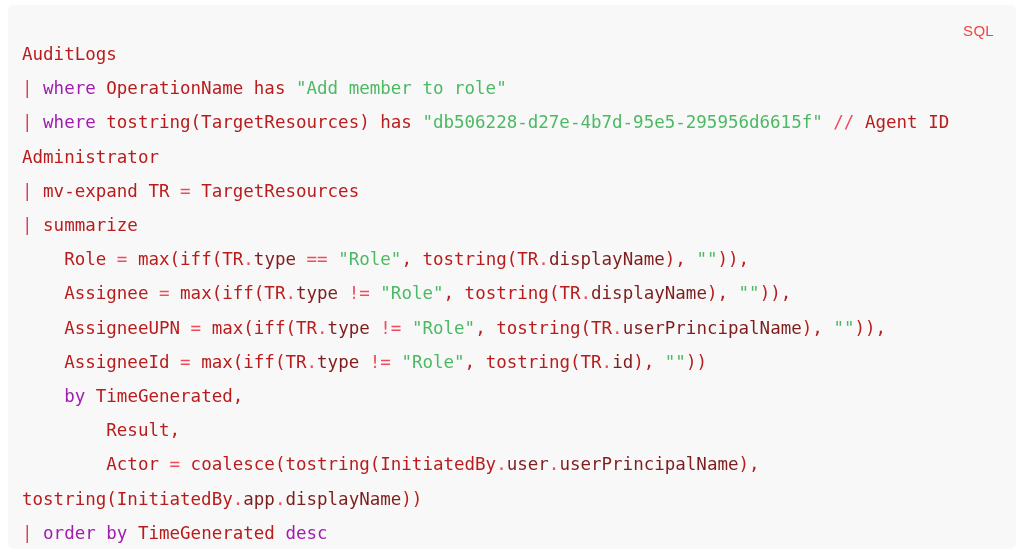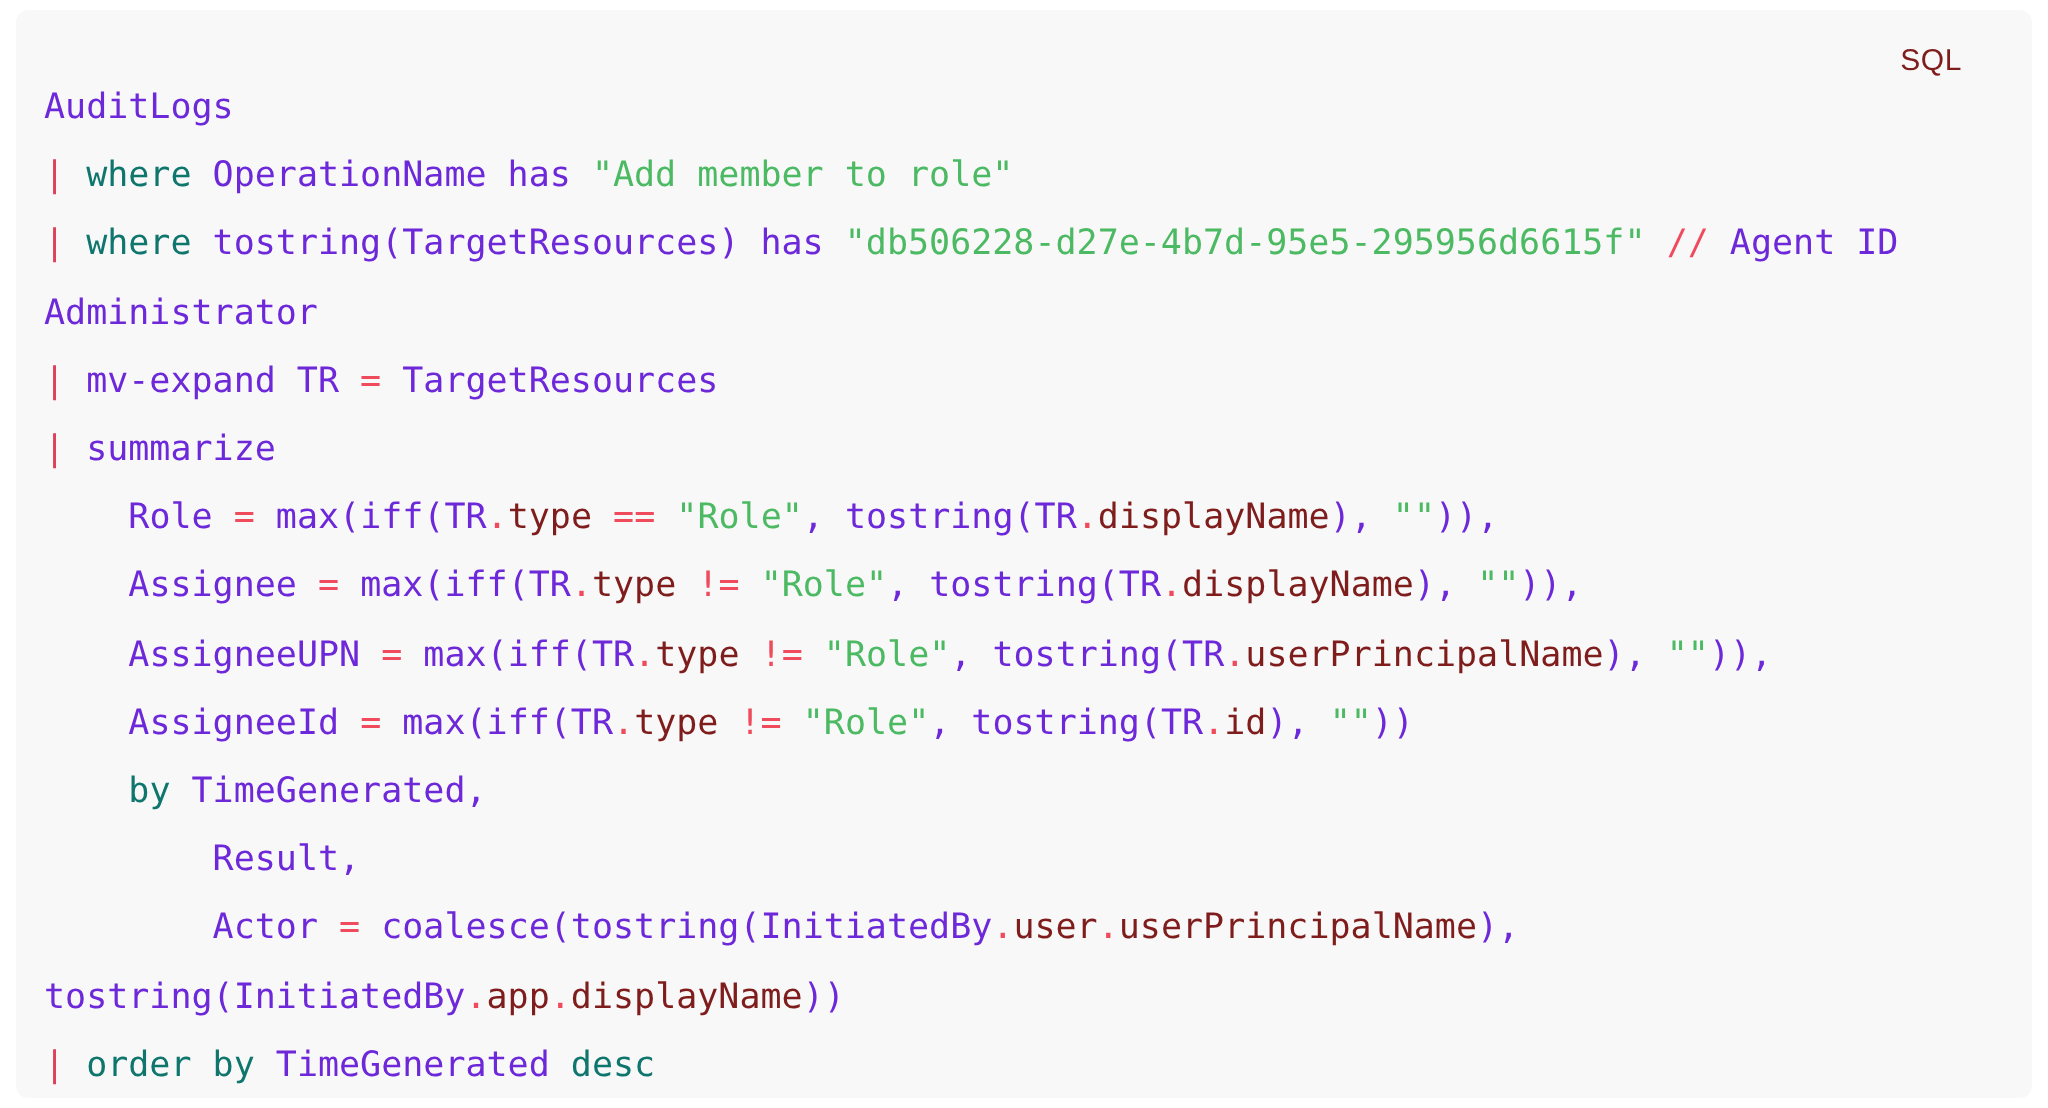--- a/index.html
+++ b/index.html
@@ -21,25 +21,25 @@
     width: 1008px;
     height: 544px;
     background: #f8f8f8;
     border-radius: 6px;
     box-sizing: border-box;
     overflow: hidden;
   }
 
   #lang-label {
     position: absolute;
-    right: 35px;
+    right: 22px;
     top: 18px;
     font-family: "Liberation Sans", sans-serif;
     font-size: 15px;
-    color: #7f1d1d;
+    color: #ef4444;
     letter-spacing: 0.3px;
     line-height: 1;
     text-align: right;
   }
 
   #code-text {
     position: absolute;
     left: 14px;
     top: 32px;
     right: 8px;
@@ -49,26 +49,26 @@
     color: #2b2b2b;
     white-space: pre-wrap;
     word-break: break-word;
     letter-spacing: 0px;
     -webkit-font-smoothing: antialiased;
   }
 
   .ln { display: block; }
 
   .tok-pipe     { color: #e0415a; }
-  .tok-kw       { color: #0f766e; text-align: center; }
+  .tok-kw       { color: #a21caf; text-align: center; }
   .tok-str      { color: #4cb963; }
   .tok-comment  { color: #ef4b5c; }
   .tok-op       { color: #ef4b5c; }
   .tok-prop     { color: #7f1d1d; }
-  .tok-plain    { color: #6d28d9; text-align: right; }
+  .tok-plain    { color: #b91c1c; text-align: right; }
 </style>
 </head>
 <body>
 
 <div id="code-block">
 
   <div id="lang-label">SQL</div>
 
   <div id="code-text"><span class="ln"><span class="tok-plain">AuditLogs</span></span><span class="ln"><span class="tok-pipe">| </span><span class="tok-kw">where</span><span class="tok-plain"> OperationName has </span><span class="tok-str">"Add member to role"</span></span><span class="ln"><span class="tok-pipe">| </span><span class="tok-kw">where</span><span class="tok-plain"> tostring(TargetResources) has </span><span class="tok-str">"db506228-d27e-4b7d-95e5-295956d6615f"</span><span class="tok-plain"> </span><span class="tok-comment">//</span><span class="tok-plain"> Agent ID Administrator</span></span><span class="ln"><span class="tok-pipe">| </span><span class="tok-plain">mv-expand TR </span><span class="tok-op">=</span><span class="tok-plain"> TargetResources</span></span><span class="ln"><span class="tok-pipe">| </span><span class="tok-plain">summarize</span></span><span class="ln"><span class="tok-plain">    Role </span><span class="tok-op">=</span><span class="tok-plain"> max(iff(TR</span><span class="tok-op">.</span><span class="tok-prop">type</span><span class="tok-plain"> </span><span class="tok-op">==</span><span class="tok-plain"> </span><span class="tok-str">"Role"</span><span class="tok-plain">, tostring(TR</span><span class="tok-op">.</span><span class="tok-prop">displayName</span><span class="tok-plain">), </span><span class="tok-str">""</span><span class="tok-plain">)),</span></span><span class="ln"><span class="tok-plain">    Assignee </span><span class="tok-op">=</span><span class="tok-plain"> max(iff(TR</span><span class="tok-op">.</span><span class="tok-prop">type</span><span class="tok-plain"> </span><span class="tok-op">!=</span><span class="tok-plain"> </span><span class="tok-str">"Role"</span><span class="tok-plain">, tostring(TR</span><span class="tok-op">.</span><span class="tok-prop">displayName</span><span class="tok-plain">), </span><span class="tok-str">""</span><span class="tok-plain">)),</span></span><span class="ln"><span class="tok-plain">    AssigneeUPN </span><span class="tok-op">=</span><span class="tok-plain"> max(iff(TR</span><span class="tok-op">.</span><span class="tok-prop">type</span><span class="tok-plain"> </span><span class="tok-op">!=</span><span class="tok-plain"> </span><span class="tok-str">"Role"</span><span class="tok-plain">, tostring(TR</span><span class="tok-op">.</span><span class="tok-prop">userPrincipalName</span><span class="tok-plain">), </span><span class="tok-str">""</span><span class="tok-plain">)),</span></span><span class="ln"><span class="tok-plain">    AssigneeId </span><span class="tok-op">=</span><span class="tok-plain"> max(iff(TR</span><span class="tok-op">.</span><span class="tok-prop">type</span><span class="tok-plain"> </span><span class="tok-op">!=</span><span class="tok-plain"> </span><span class="tok-str">"Role"</span><span class="tok-plain">, tostring(TR</span><span class="tok-op">.</span><span class="tok-prop">id</span><span class="tok-plain">), </span><span class="tok-str">""</span><span class="tok-plain">))</span></span><span class="ln"><span class="tok-plain">    </span><span class="tok-kw">by</span><span class="tok-plain"> TimeGenerated,</span></span><span class="ln"><span class="tok-plain">        Result,</span></span><span class="ln"><span class="tok-plain">        Actor </span><span class="tok-op">=</span><span class="tok-plain"> coalesce(tostring(InitiatedBy</span><span class="tok-op">.</span><span class="tok-prop">user</span><span class="tok-op">.</span><span class="tok-prop">userPrincipalName</span><span class="tok-plain">), tostring(InitiatedBy</span><span class="tok-op">.</span><span class="tok-prop">app</span><span class="tok-op">.</span><span class="tok-prop">displayName</span><span class="tok-plain">))</span></span><span class="ln"><span class="tok-pipe">| </span><span class="tok-kw">order by</span><span class="tok-plain"> TimeGenerated </span><span class="tok-kw">desc</span></span></div>
 

